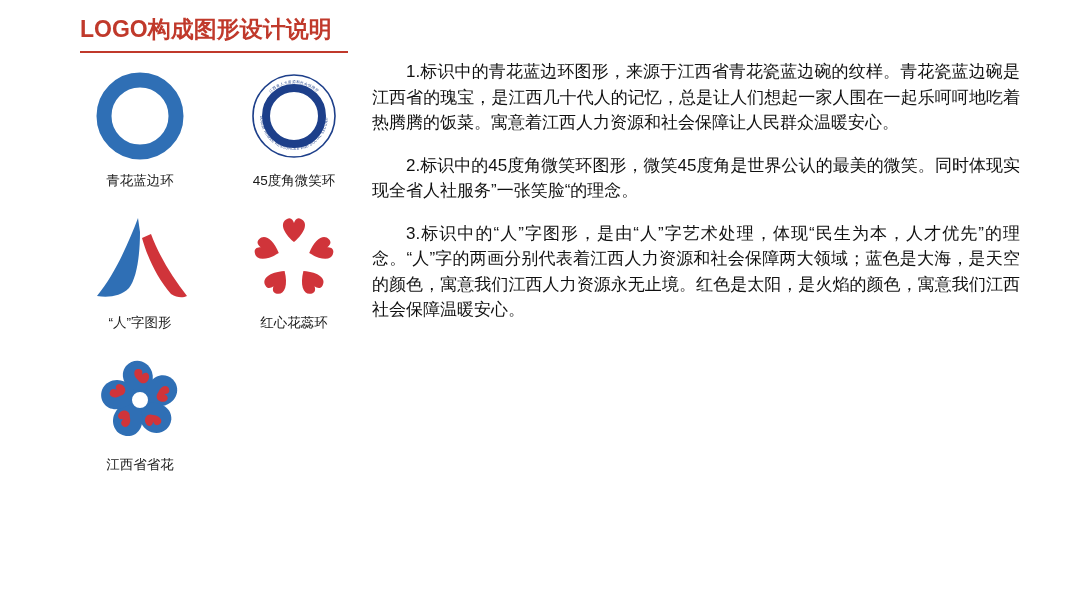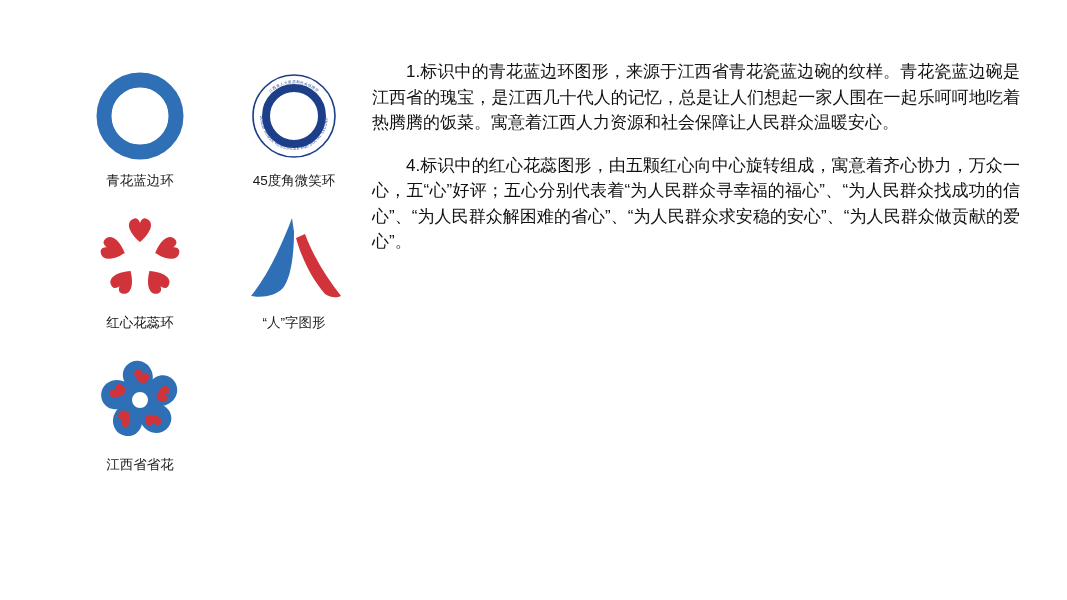--- a/index.html
+++ b/index.html
@@ -90,20 +90,24 @@
     letter-spacing: 0.4px;
     fill: #1d3f8a;
     font-family: "Liberation Sans", sans-serif;
   }
 </style>
 </head>
 <body>
 
 <div class="page">
 
+  <div class="title-wrap">
+    <div class="title">LOGO构成图形设计说明</div>
+    <div class="title-rule"></div>
+  </div>
 
   <div class="gallery">
 
     <div class="grid-row">
       <div class="cell">
         <div class="art">
           <svg width="90" height="90" viewBox="0 0 90 90">
             <circle cx="45" cy="45" r="36" fill="none" stroke="#2f6fb5" stroke-width="15"></circle>
           </svg>
         </div>
@@ -127,20 +131,30 @@
             </text>
           </svg>
         </div>
         <div class="caption">45度角微笑环</div>
       </div>
     </div>
 
     <div class="grid-row">
       <div class="cell">
         <div class="art">
+          <svg width="110" height="92" viewBox="0 0 110 92">
+            <path d="M53 6 C44 30 30 62 12 84 C24 86 36 84 44 76 C52 66 55 42 55 20 Z" fill="#2f6fb5"></path>
+            <path d="M57 26 C62 44 72 66 86 82 C92 86 98 86 102 84 C88 66 74 44 66 22 Z" fill="#d0343a"></path>
+          </svg>
+        </div>
+        <div class="caption">“人”字图形</div>
+      </div>
+
+      <div class="cell">
+        <div class="art">
           <svg width="96" height="92" viewBox="0 0 96 92">
             <g fill="#d0343a">
               <g transform="translate(48,46)">
                 <g transform="rotate(0) translate(0,-26)">
                   <path d="M0 10 C-12 0 -14 -10 -7 -13 C-3 -15 -1 -12 0 -9 C1 -12 3 -15 7 -13 C14 -10 12 0 0 10 Z"></path>
                 </g>
                 <g transform="rotate(72) translate(0,-26)">
                   <path d="M0 10 C-12 0 -14 -10 -7 -13 C-3 -15 -1 -12 0 -9 C1 -12 3 -15 7 -13 C14 -10 12 0 0 10 Z"></path>
                 </g>
                 <g transform="rotate(144) translate(0,-26)">
@@ -151,30 +165,20 @@
                 </g>
                 <g transform="rotate(288) translate(0,-26)">
                   <path d="M0 10 C-12 0 -14 -10 -7 -13 C-3 -15 -1 -12 0 -9 C1 -12 3 -15 7 -13 C14 -10 12 0 0 10 Z"></path>
                 </g>
               </g>
             </g>
           </svg>
         </div>
         <div class="caption">红心花蕊环</div>
       </div>
-
-      <div class="cell">
-        <div class="art">
-          <svg width="110" height="92" viewBox="0 0 110 92">
-            <path d="M53 6 C44 30 30 62 12 84 C24 86 36 84 44 76 C52 66 55 42 55 20 Z" fill="#2f6fb5"></path>
-            <path d="M57 26 C62 44 72 66 86 82 C92 86 98 86 102 84 C88 66 74 44 66 22 Z" fill="#d0343a"></path>
-          </svg>
-        </div>
-        <div class="caption">“人”字图形</div>
-      </div>
     </div>
 
     <div class="grid-row">
 
       <div class="cell">
         <div class="art">
           <svg width="100" height="96" viewBox="0 0 100 96">
             <g transform="translate(50,48)">
               <g transform="rotate(0)">
                 <path d="M0 -4 C-14 -10 -22 -24 -14 -34 C-6 -43 8 -40 12 -28 C15 -18 10 -8 0 -4 Z" fill="#2f6fb5"></path>
@@ -202,16 +206,17 @@
           </svg>
         </div>
         <div class="caption">江西省省花</div>
       </div>
     </div>
 
   </div>
 
   <div class="article">
     <p class="para">1.标识中的青花蓝边环图形，来源于江西省青花瓷蓝边碗的纹样。青花瓷蓝边碗是江西省的瑰宝，是江西几十代人的记忆，总是让人们想起一家人围在一起乐呵呵地吃着热腾腾的饭菜。寓意着江西人力资源和社会保障让人民群众温暖安心。</p>
-    <p class="para">4.标识中的红心花蕊图形，由五颗红心向中心旋转组成，寓意着齐心协力，万众一心，五“心”好评；五心分别代表着“为人民群众寻幸福的福心”、“为人民群众找成功的信心”、“为人民群众解困难的省心”、“为人民群众求安稳的安心”、“为人民群众做贡献的爱心”。</p>
+    <p class="para">2.标识中的45度角微笑环图形，微笑45度角是世界公认的最美的微笑。同时体现实现全省人社服务”一张笑脸“的理念。</p>
+    <p class="para">3.标识中的“人”字图形，是由“人”字艺术处理，体现“民生为本，人才优先”的理念。“人”字的两画分别代表着江西人力资源和社会保障两大领域；蓝色是大海，是天空的颜色，寓意我们江西人力资源永无止境。红色是太阳，是火焰的颜色，寓意我们江西社会保障温暖安心。</p>
   </div>
 
 </div>
 
 </body></html>

